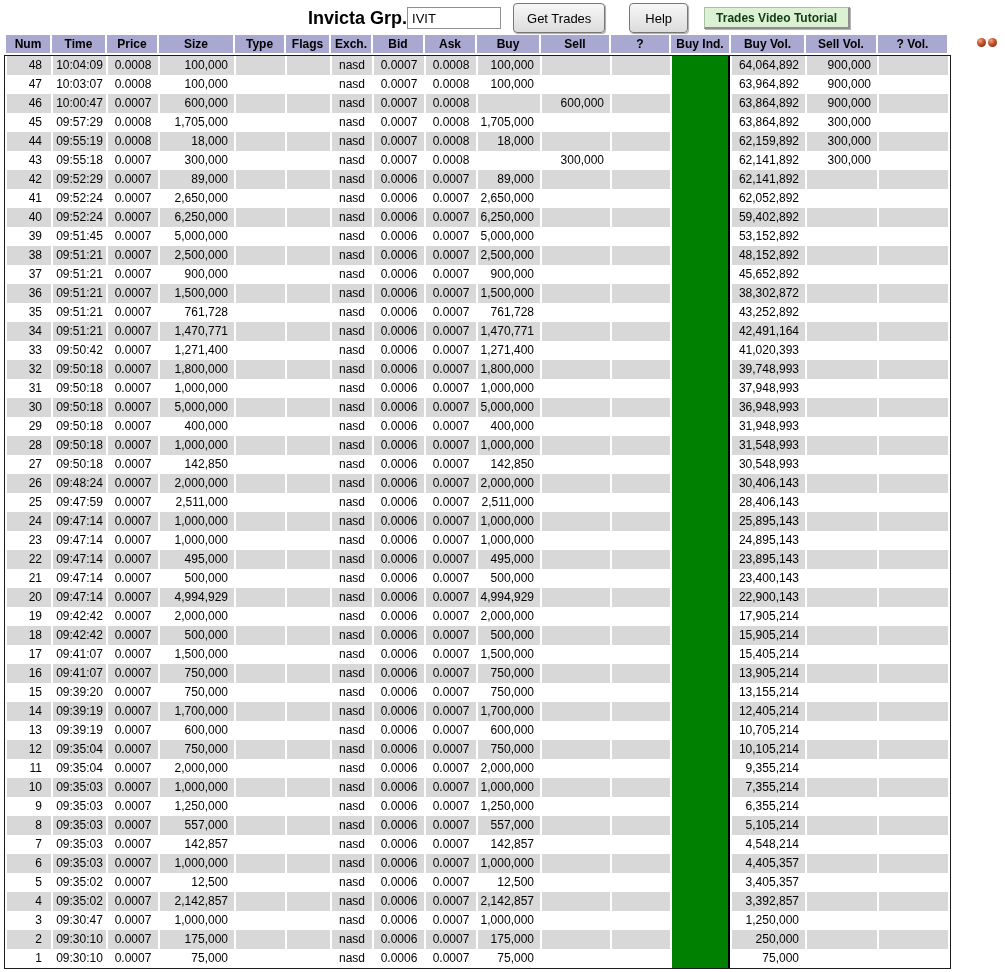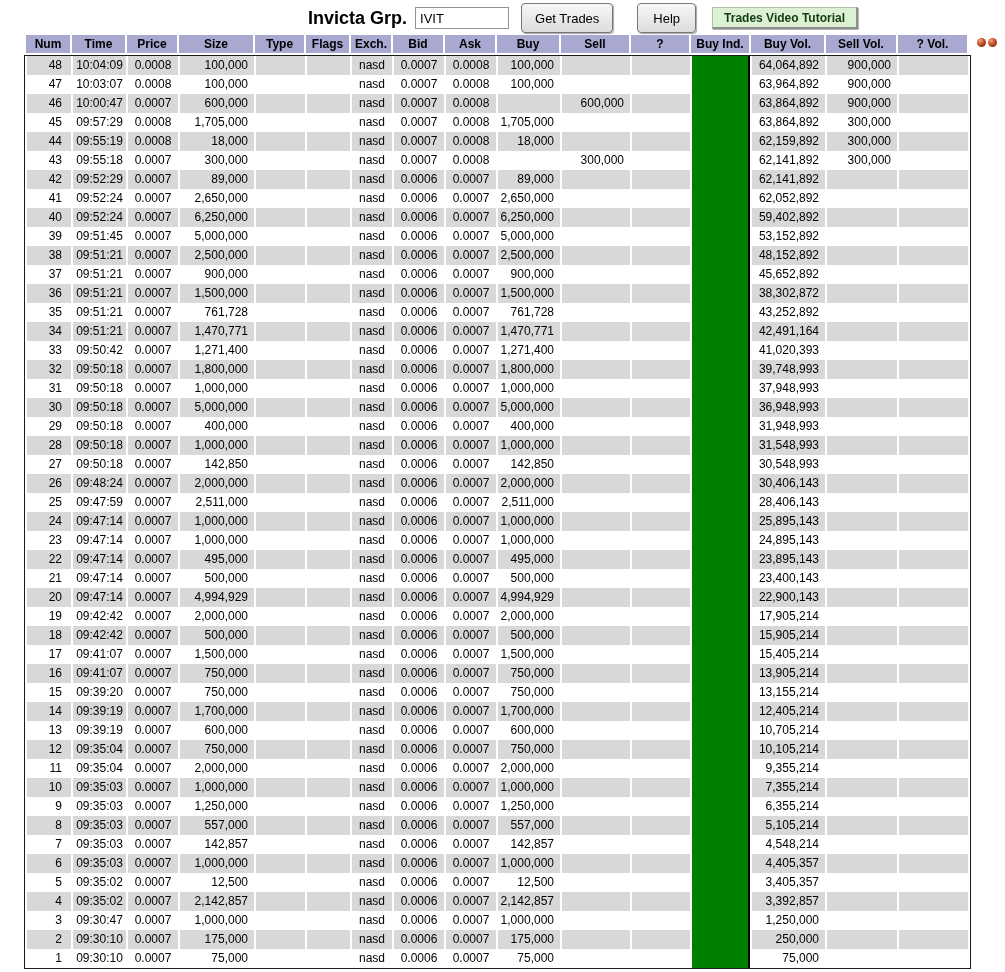--- a/index.html
+++ b/index.html
@@ -2,21 +2,21 @@
 <html style="--header-bg: #a8a8d0; --row-alt: #d8d8d8; --buy-ind: #008000; --tutorial-bg: #dcf0d4;"><head>
 <meta charset="utf-8">
 <style>
   html,body{margin:0;padding:0;}
   body{
     width:1005px;height:972px;position:relative;overflow:hidden;
     background:#ffffff;font-family:"Liberation Sans",sans-serif;color:#000;
   }
   
   .topbar{position:absolute;top:3px;left:308px;display:flex;align-items:center;white-space:nowrap;}
-  .title{font-size:18px;font-weight:bold;margin-right:8px;}
+  .title{font-size:18px;font-weight:bold;margin-right:0;}
   .symbol-input{
     width:84px;height:18px;border:1px solid #919191;font-family:"Liberation Sans",sans-serif;
     font-size:13px;padding:1px 4px;margin-right:12px;
   }
   .btn{
     height:30px;padding:2px 13px;font-family:"Liberation Sans",sans-serif;font-size:13px;
     background:linear-gradient(#f7f7f7,#dcdcdc);border:1px solid #777;border-radius:4px;
     box-shadow:1px 1px 1px #aaa;cursor:pointer;
   }
   .btn.help{margin-left:24px;padding:2px 15px;}
@@ -26,21 +26,21 @@
     border:1px solid #aebfa8;border-right:2px solid #8f8f8f;border-bottom:2px solid #8f8f8f;
     box-shadow:1px 1px 0 #b5b5b5;cursor:pointer;
   }
   
   .beads{position:absolute;left:977px;top:38px;display:flex;gap:2px;}
   .bead{
     width:9px;height:9px;border-radius:50%;
     background:radial-gradient(circle at 35% 30%, #f0a57d 0%, #c24e28 45%, #6d1d0c 100%);
   }
   
-  .grid{position:absolute;left:24px;top:35px;width:801px;}
+  .grid{position:absolute;left:4px;top:35px;width:801px;}
   table{border-collapse:separate;border-spacing:2px 0;table-layout:fixed;width:945px;background:#fff;}
   th{
     background:var(--header-bg,#a8a8d0);height:18px;font-size:12px;font-weight:bold;
     text-align:center;overflow:hidden;white-space:nowrap;padding:0;
   }
   .data-wrap{border:1px solid #1c1c1c;width:947px;box-sizing:border-box;margin-top:2px;overflow:hidden;}
   td{
     height:19px;line-height:19px;font-size:12px;padding:0;overflow:hidden;white-space:nowrap;
     background:#fff;
   }

